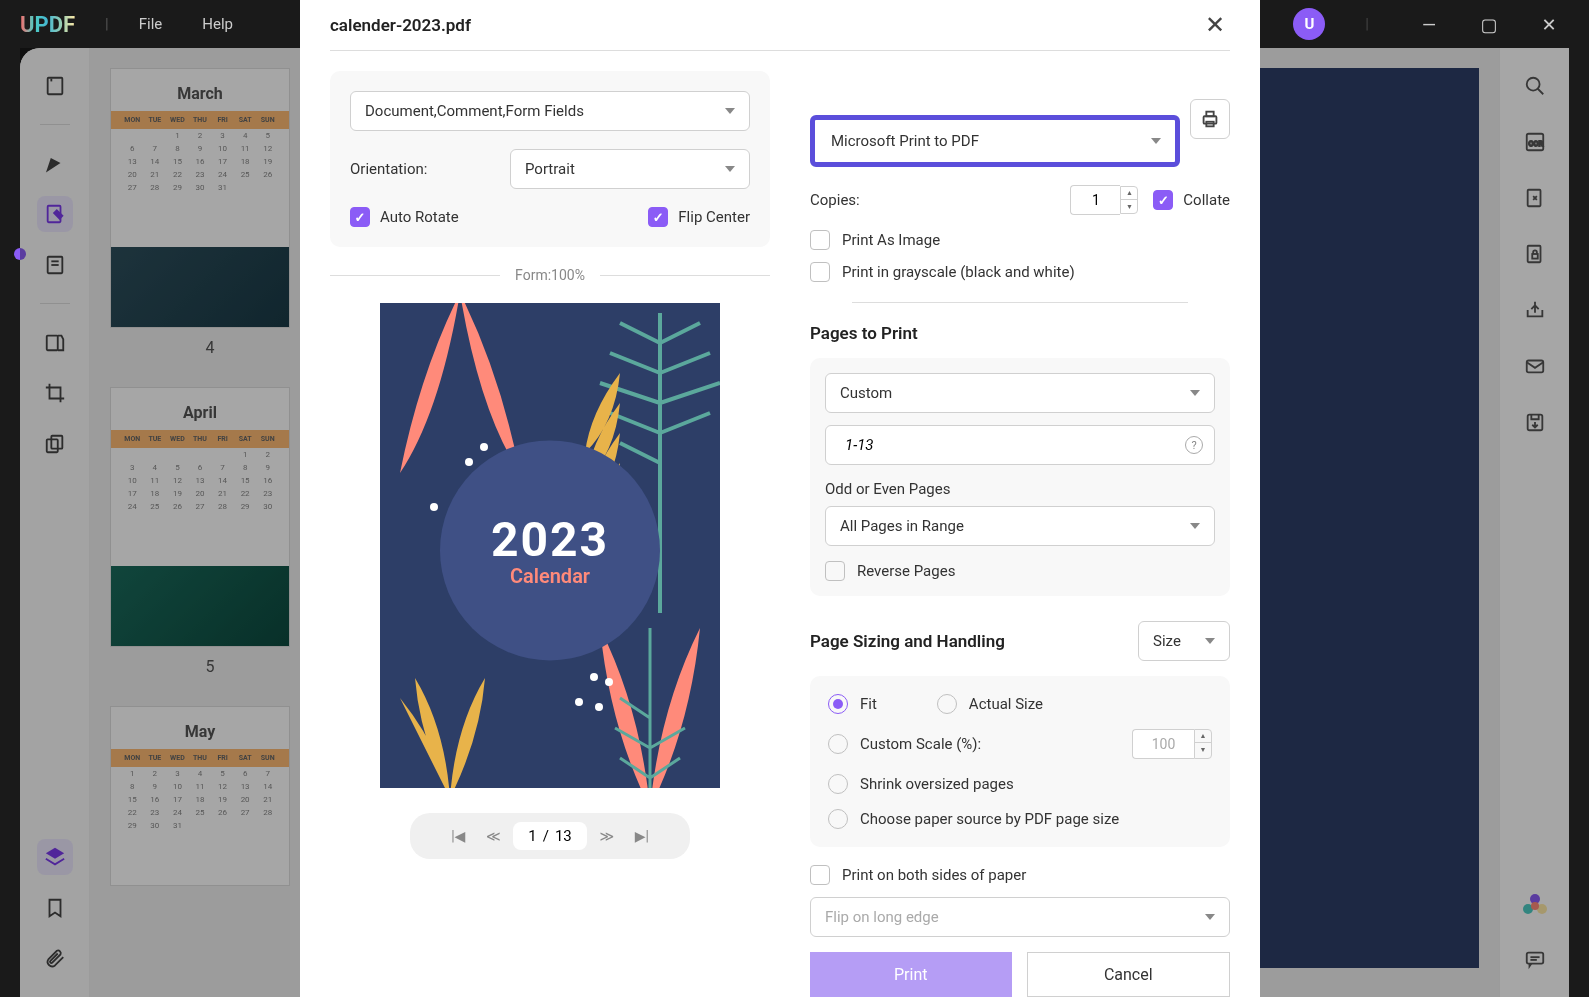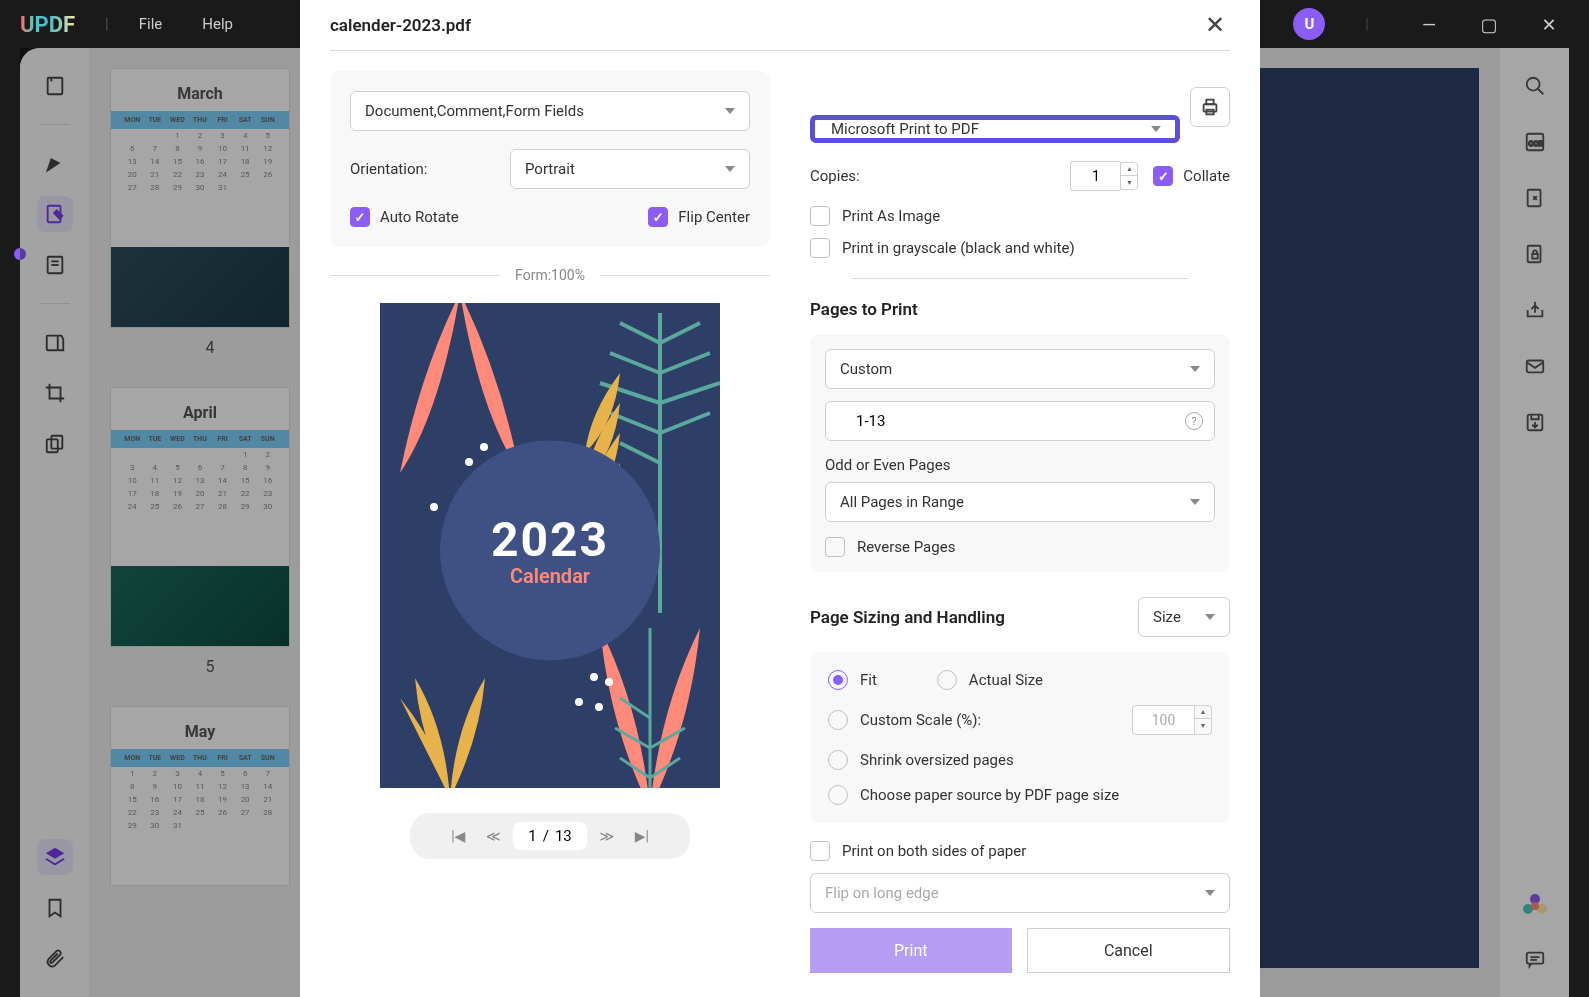--- a/index.html
+++ b/index.html
@@ -31,21 +31,21 @@
 
 .content-area { flex: 1; background: #f0f0f0; position: relative; }
 
 
 .thumb-panel { position: absolute; left: 20px; top: 20px; width: 200px; }
 .thumb-item { margin-bottom: 30px; text-align: center; }
 .thumb-page { width: 180px; height: 260px; background: #fff; border: 1px solid #ddd; margin-bottom: 10px; position: relative; overflow: hidden; }
 .thumb-label { color: #555; font-size: 16px; }
 .cal-header { text-align: center; font-weight: bold; color: #555; padding: 15px 0 8px; font-size: 16px; }
 .cal-days { display: grid; grid-template-columns: repeat(7, 1fr); font-size: 8px; color: #888; text-align: center; padding: 0 10px; }
-.cal-days.header { color: #666; font-weight: bold; background: #7dd3fc; padding: 3px 10px; font-size: 7px; }
+.cal-days.header { color: #666; font-weight: bold; background: #fdba74; padding: 3px 10px; font-size: 7px; }
 .cal-days span { padding: 2px 0; }
 .cal-art { position: absolute; bottom: 0; left: 0; right: 0; height: 80px; background: linear-gradient(135deg, #2d4f5c, #1a3a47); }
 
 
 .main-preview { position: absolute; right: 20px; top: 20px; width: 900px; height: 900px; background: #2d3e67; }
 
 
 .dim-overlay { position: absolute; inset: 0; background: rgba(0,0,0,0.35); z-index: 5; }
 
 
@@ -56,21 +56,21 @@
 .dialog-hr { border: none; border-top: 1px solid #ddd; margin: 0 0 20px; }
 
 .dialog-body { display: flex; gap: 40px; }
 .left-col { width: 440px; }
 .right-col { width: 420px; }
 
 .panel { background: #f8f8f8; border-radius: 10px; padding: 20px; }
 
 .select { background: #fff; border: 1px solid #d0d0d0; border-radius: 6px; padding: 10px 14px; font-size: 15px; color: #333; display: flex; align-items: center; cursor: pointer; position: relative; }
 .select::after { content: ''; position: absolute; right: 14px; top: 50%; width: 0; height: 0; border-left: 5px solid transparent; border-right: 5px solid transparent; border-top: 6px solid #888; transform: translateY(-50%); }
-.select.highlighted { border: 5px solid #5b4edb; padding: 0 16px; margin-top: 44px; }
+.select.highlighted { border: 5px solid #5b4edb; padding: 12px 16px; margin-top: 44px; }
 
 .form-row { display: flex; align-items: center; margin-top: 18px; }
 .form-label { width: 160px; font-size: 15px; color: #333; }
 .form-control { flex: 1; }
 
 .check-row { display: flex; align-items: center; gap: 40px; margin-top: 18px; }
 .checkbox { display: flex; align-items: center; gap: 10px; font-size: 15px; color: #333; cursor: pointer; }
 .cb { width: 20px; height: 20px; border: 1.5px solid #c0c0c0; border-radius: 4px; display: inline-flex; align-items: center; justify-content: center; }
 .cb.checked { background: #8b5cf6; border-color: #8b5cf6; }
 .cb.checked::after { content: '✓'; color: #fff; font-size: 13px; font-weight: bold; }
@@ -101,21 +101,21 @@
 .spinner-btns span { width: 16px; height: 13px; display: flex; align-items: center; justify-content: center; font-size: 7px; color: #666; cursor: pointer; }
 .spinner-btns span:first-child { border-bottom: 1px solid #d0d0d0; }
 
 .cb-line { display: flex; align-items: center; gap: 12px; font-size: 15px; color: #333; margin-bottom: 12px; cursor: pointer; }
 
 .section-hr { border: none; border-top: 1px solid #ddd; margin: 20px 0; }
 
 .section-title { font-weight: 600; font-size: 17px; color: #222; margin-bottom: 15px; }
 
 .input-with-icon { position: relative; }
-.input-with-icon input { width: 100%; background: #fff; border: 1px solid #d0d0d0; border-radius: 6px; padding: 10px 40px 10px 30px; font-size: 15px; }
+.input-with-icon input { width: 100%; background: #fff; border: 1px solid #d0d0d0; border-radius: 6px; padding: 10px 40px 10px 19px; font-size: 15px; font-style: italic; }
 .input-with-icon .help-icon { position: absolute; right: 12px; top: 50%; transform: translateY(-50%); width: 18px; height: 18px; border-radius: 50%; border: 1.5px solid #aaa; display: flex; align-items: center; justify-content: center; font-size: 11px; color: #888; }
 
 .sub-label { font-size: 15px; color: #333; margin: 15px 0 8px; }
 
 .sizing-header { display: flex; align-items: center; margin-bottom: 15px; }
 .sizing-header .select { width: 92px; margin-left: auto; }
 
 .radio-grid { background: #f8f8f8; border-radius: 10px; padding: 18px; }
 .radio-row { display: flex; align-items: center; margin-bottom: 15px; gap: 30px; }
 .radio-row:last-child { margin-bottom: 0; }

